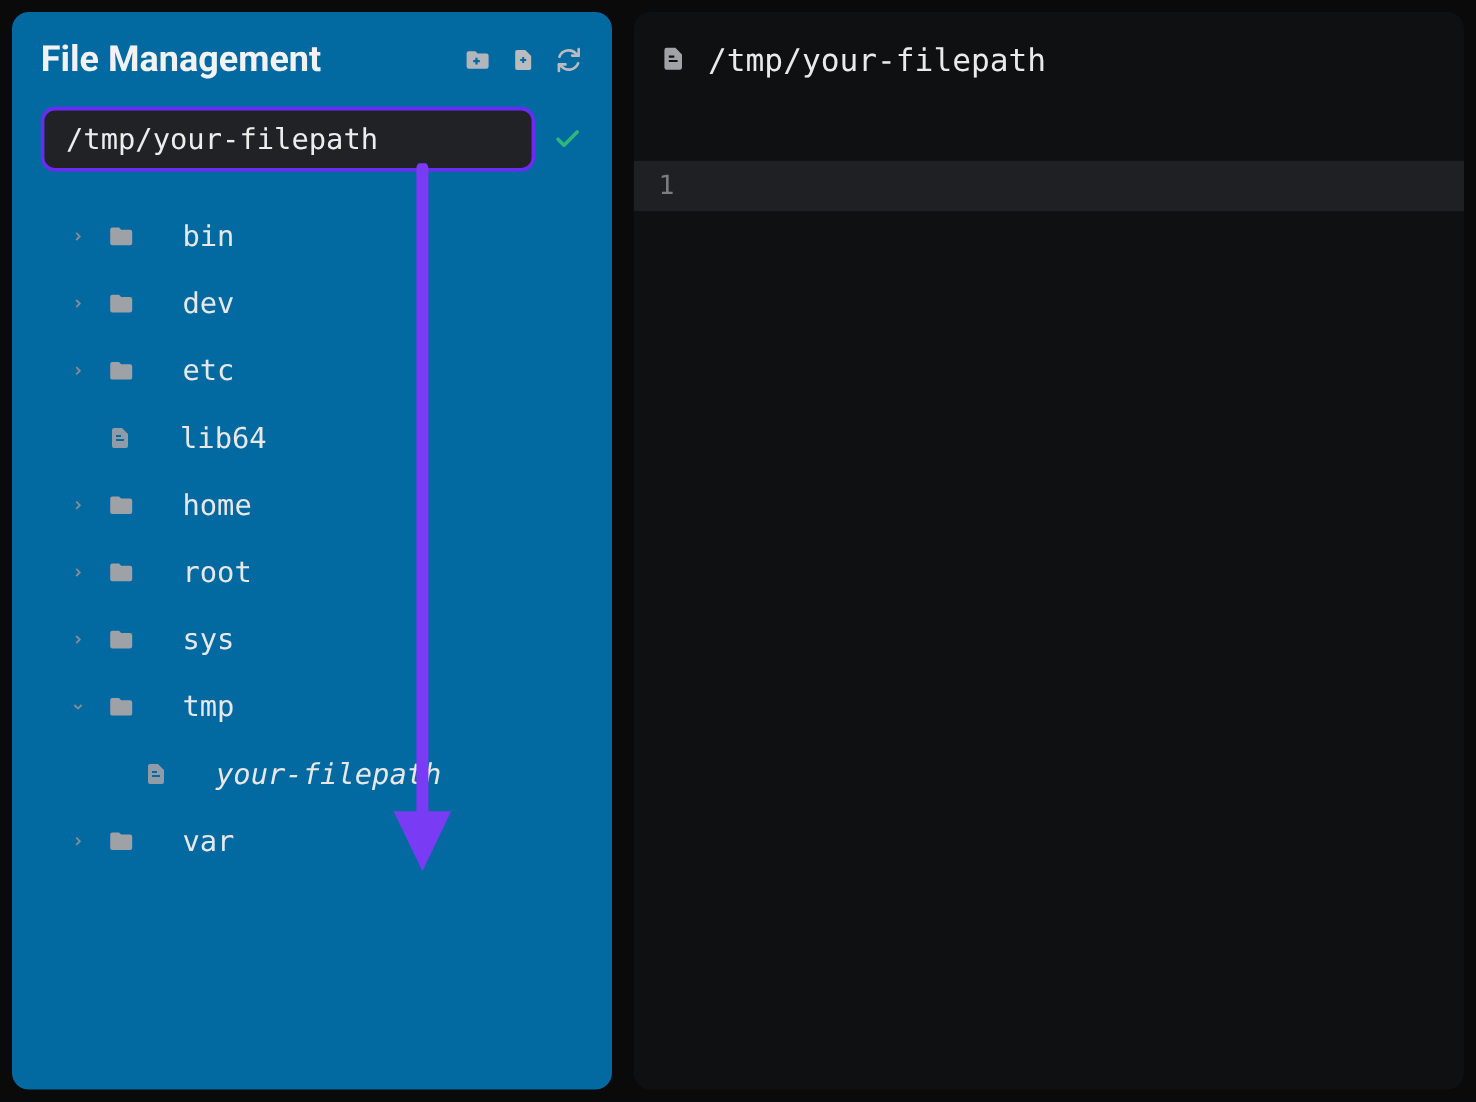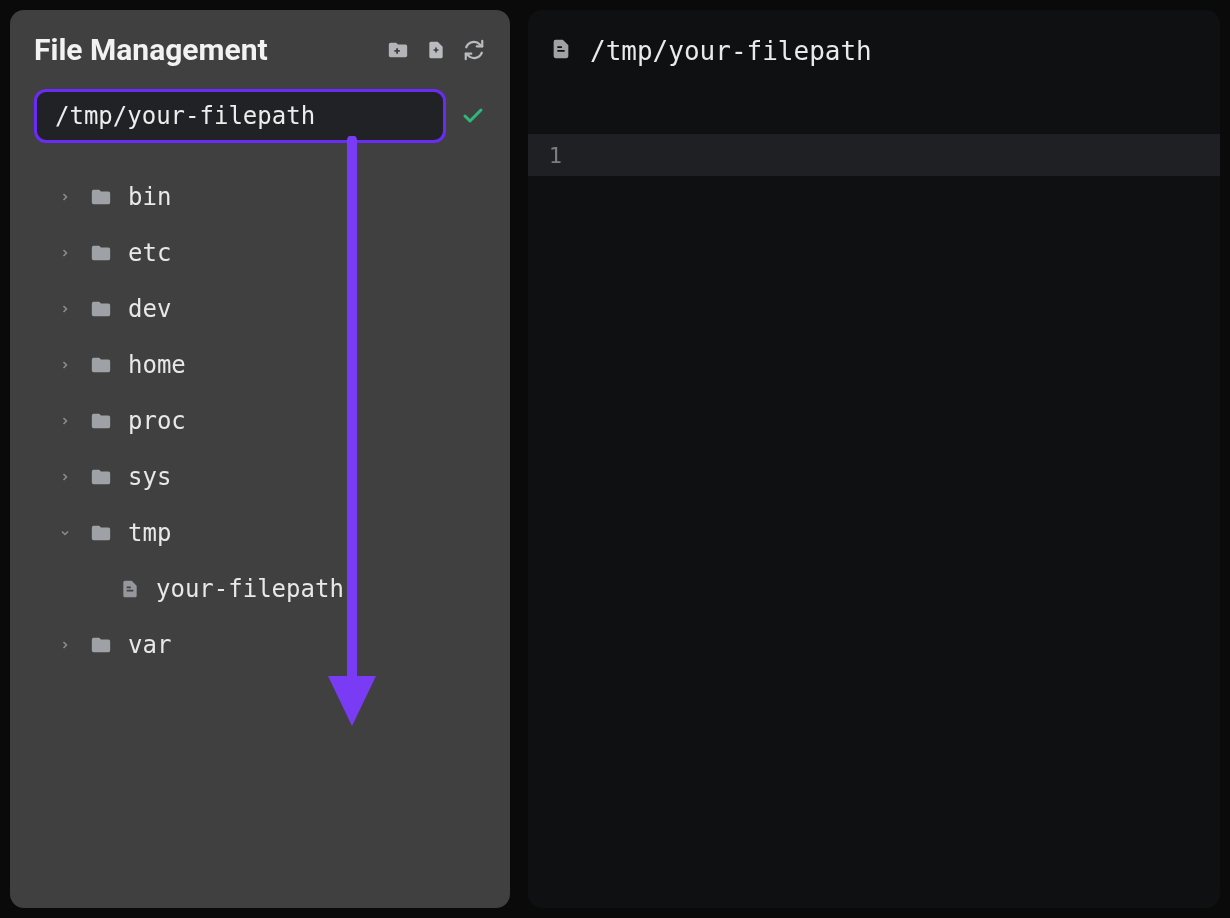--- a/index.html
+++ b/index.html
@@ -14,21 +14,21 @@
     width: 1230px;
     height: 918px;
     display: flex;
     padding: 10px;
     gap: 0;
     background: #0a0a0a;
     position: relative;
   }
   .sidebar {
     width: 500px;
-    background: #404040;
+    background: #0369a1;
     border-radius: 14px;
     padding: 22px 24px;
     position: relative;
     overflow: visible;
   }
   .main {
     flex: 1;
     background: #0f1012;
     border-radius: 14px;
     margin-left: 18px;
@@ -104,22 +104,22 @@
     width: 18px;
     color: #8a8d92;
     display: inline-flex;
     justify-content: center;
   }
   .tree-row .node-icon {
     color: #9ea1a6;
     display: inline-flex;
     align-items: center;
   }
-  .tree-row.indent-1 { padding-left: 30px; }
-  .node-label { white-space: nowrap; }
+  .tree-row.indent-1 { padding-left: 30px; font-style: italic; }
+  .node-label { white-space: nowrap; margin-left: 24px; }
 
   
   .main-header {
     display: flex;
     align-items: center;
     gap: 18px;
     padding: 0 0 0 22px;
     margin-bottom: 68px;
   }
   .main-header .node-icon { color: #b0b2b6; }
@@ -213,39 +213,48 @@
         <span class="chev">
             <svg width="12" height="12" viewBox="0 0 24 24" fill="none" stroke="currentColor" stroke-width="3">
               <polyline points="9 18 15 12 9 6"></polyline>
             </svg>
           </span>
         <span class="node-icon">
             <svg width="22" height="22" viewBox="0 0 24 24" fill="currentColor">
               <path d="M10 4l2 2h8a2 2 0 0 1 2 2v10a2 2 0 0 1-2 2H4a2 2 0 0 1-2-2V6a2 2 0 0 1 2-2h6z"></path>
             </svg>
           </span>
+        <span class="node-label">dev</span>
+      </div>
+
+      <div class="tree-row">
+        <span class="chev">
+            <svg width="12" height="12" viewBox="0 0 24 24" fill="none" stroke="currentColor" stroke-width="3">
+              <polyline points="9 18 15 12 9 6"></polyline>
+            </svg>
+          </span>
+        <span class="node-icon">
+            <svg width="22" height="22" viewBox="0 0 24 24" fill="currentColor">
+              <path d="M10 4l2 2h8a2 2 0 0 1 2 2v10a2 2 0 0 1-2 2H4a2 2 0 0 1-2-2V6a2 2 0 0 1 2-2h6z"></path>
+            </svg>
+          </span>
         <span class="node-label">etc</span>
       </div>
 
-      <div class="tree-row">
-        <span class="chev">
-            <svg width="12" height="12" viewBox="0 0 24 24" fill="none" stroke="currentColor" stroke-width="3">
-              <polyline points="9 18 15 12 9 6"></polyline>
-            </svg>
-          </span>
-        <span class="node-icon">
-            <svg width="22" height="22" viewBox="0 0 24 24" fill="currentColor">
-              <path d="M10 4l2 2h8a2 2 0 0 1 2 2v10a2 2 0 0 1-2 2H4a2 2 0 0 1-2-2V6a2 2 0 0 1 2-2h6z"></path>
-            </svg>
-          </span>
-        <span class="node-label">dev</span>
-      </div>
-
-
-
+
+
+      <div class="tree-row">
+        <span class="chev"></span>
+        <span class="node-icon">
+            <svg width="20" height="22" viewBox="0 0 24 24" fill="currentColor">
+              <path d="M14 2H6a2 2 0 0 0-2 2v16a2 2 0 0 0 2 2h12a2 2 0 0 0 2-2V8l-6-6zM8 13h8v2H8v-2zm0-4h5v2H8V9z" opacity=".9"></path>
+            </svg>
+          </span>
+        <span class="node-label">lib64</span>
+      </div>
 
       <div class="tree-row">
         <span class="chev">
             <svg width="12" height="12" viewBox="0 0 24 24" fill="none" stroke="currentColor" stroke-width="3">
               <polyline points="9 18 15 12 9 6"></polyline>
             </svg>
           </span>
         <span class="node-icon">
             <svg width="22" height="22" viewBox="0 0 24 24" fill="currentColor">
               <path d="M10 4l2 2h8a2 2 0 0 1 2 2v10a2 2 0 0 1-2 2H4a2 2 0 0 1-2-2V6a2 2 0 0 1 2-2h6z"></path>
@@ -258,21 +267,21 @@
         <span class="chev">
             <svg width="12" height="12" viewBox="0 0 24 24" fill="none" stroke="currentColor" stroke-width="3">
               <polyline points="9 18 15 12 9 6"></polyline>
             </svg>
           </span>
         <span class="node-icon">
             <svg width="22" height="22" viewBox="0 0 24 24" fill="currentColor">
               <path d="M10 4l2 2h8a2 2 0 0 1 2 2v10a2 2 0 0 1-2 2H4a2 2 0 0 1-2-2V6a2 2 0 0 1 2-2h6z"></path>
             </svg>
           </span>
-        <span class="node-label">proc</span>
+        <span class="node-label">root</span>
       </div>
 
       <div class="tree-row">
         <span class="chev">
             <svg width="12" height="12" viewBox="0 0 24 24" fill="none" stroke="currentColor" stroke-width="3">
               <polyline points="9 18 15 12 9 6"></polyline>
             </svg>
           </span>
         <span class="node-icon">
             <svg width="22" height="22" viewBox="0 0 24 24" fill="currentColor">

